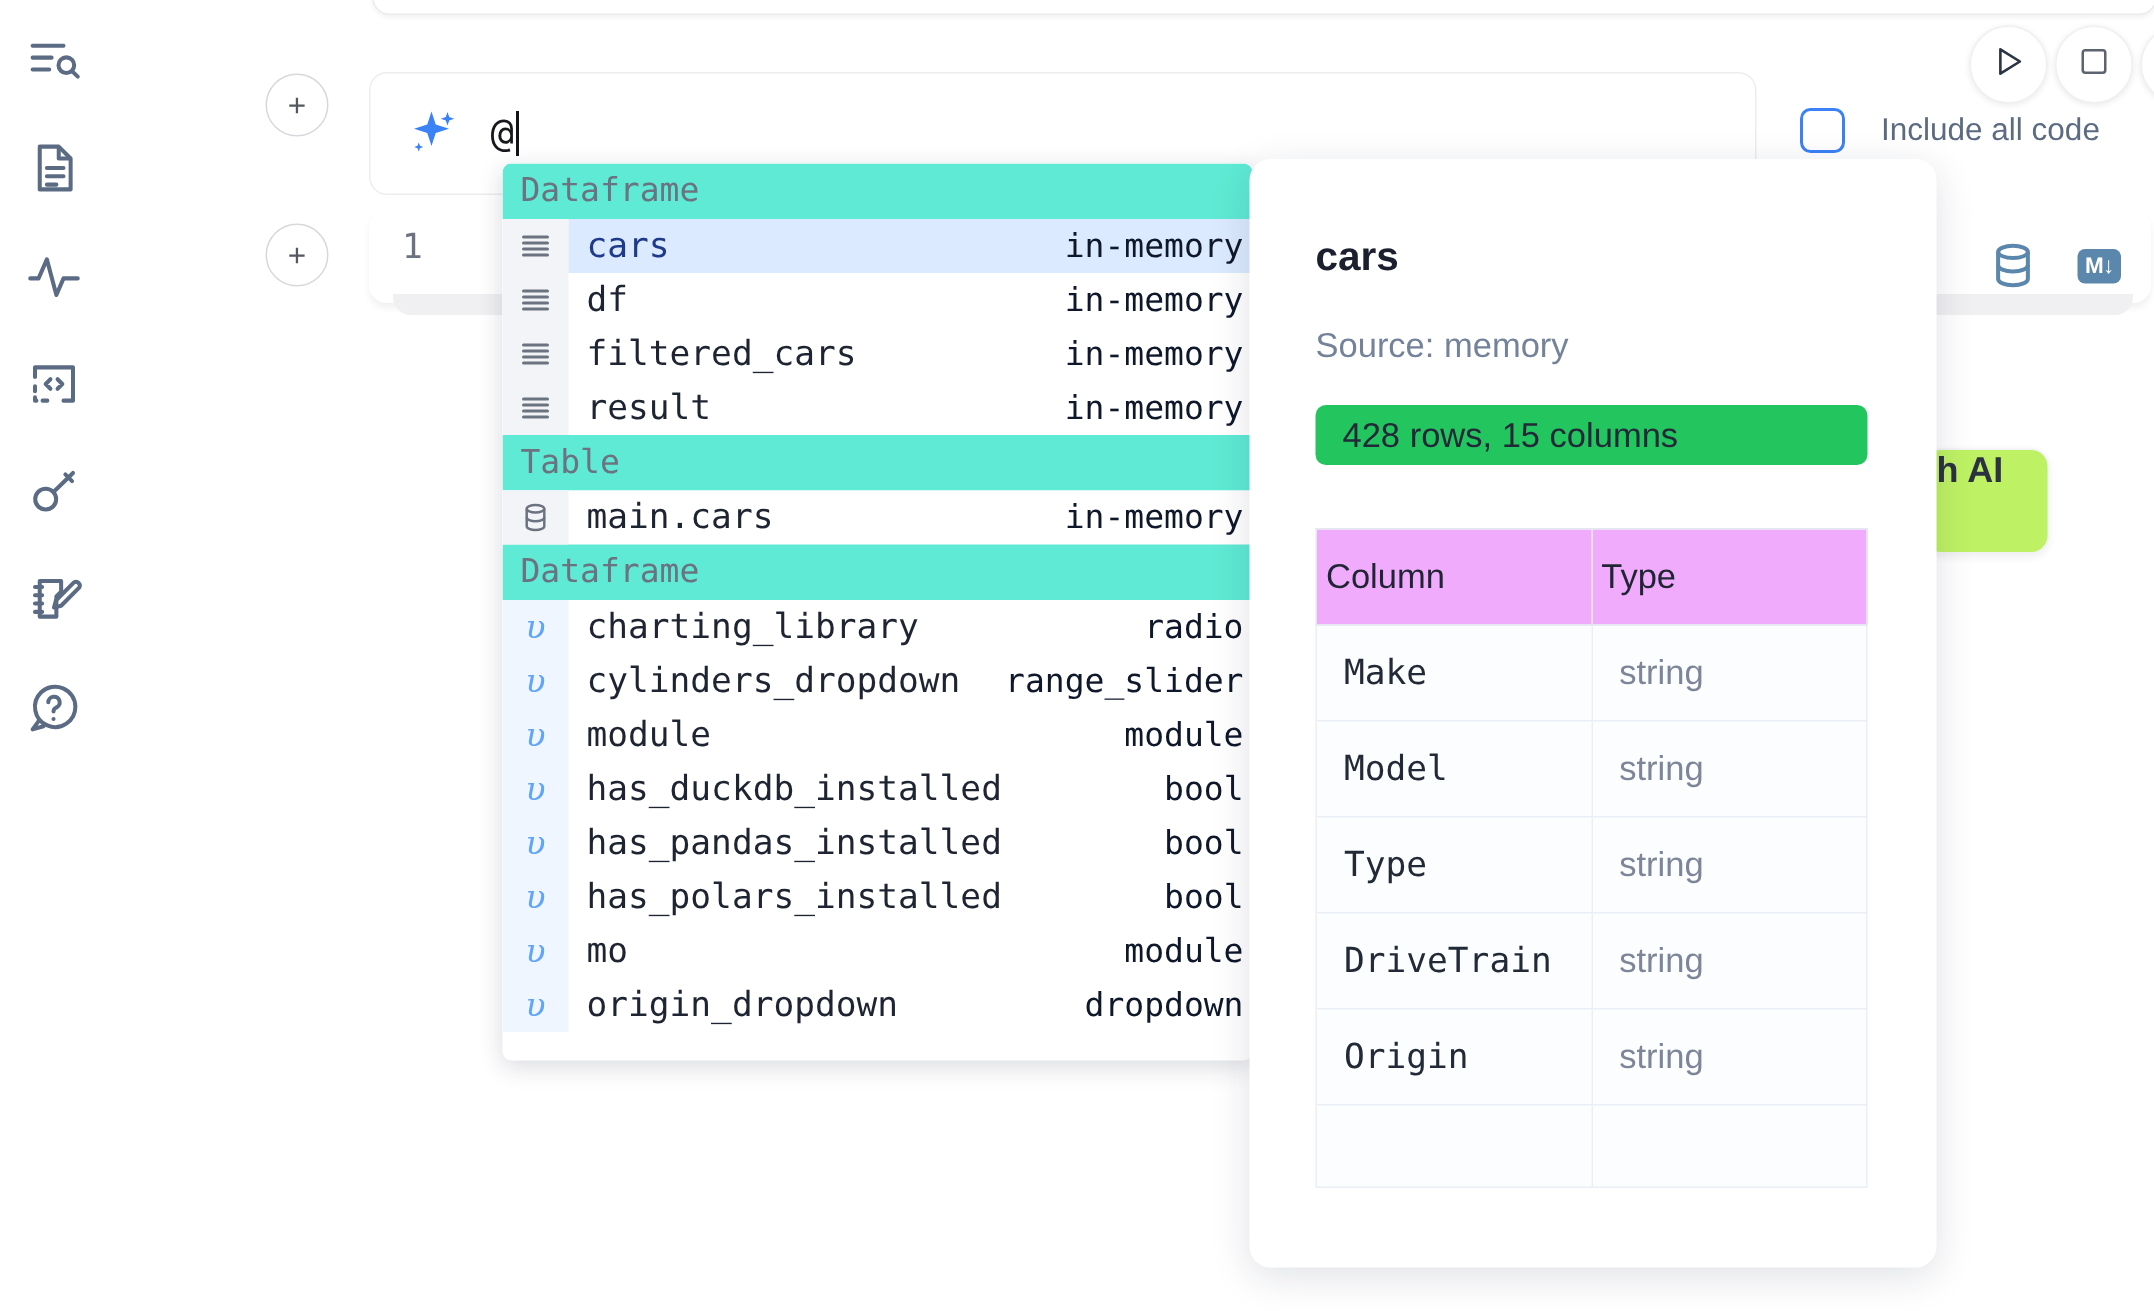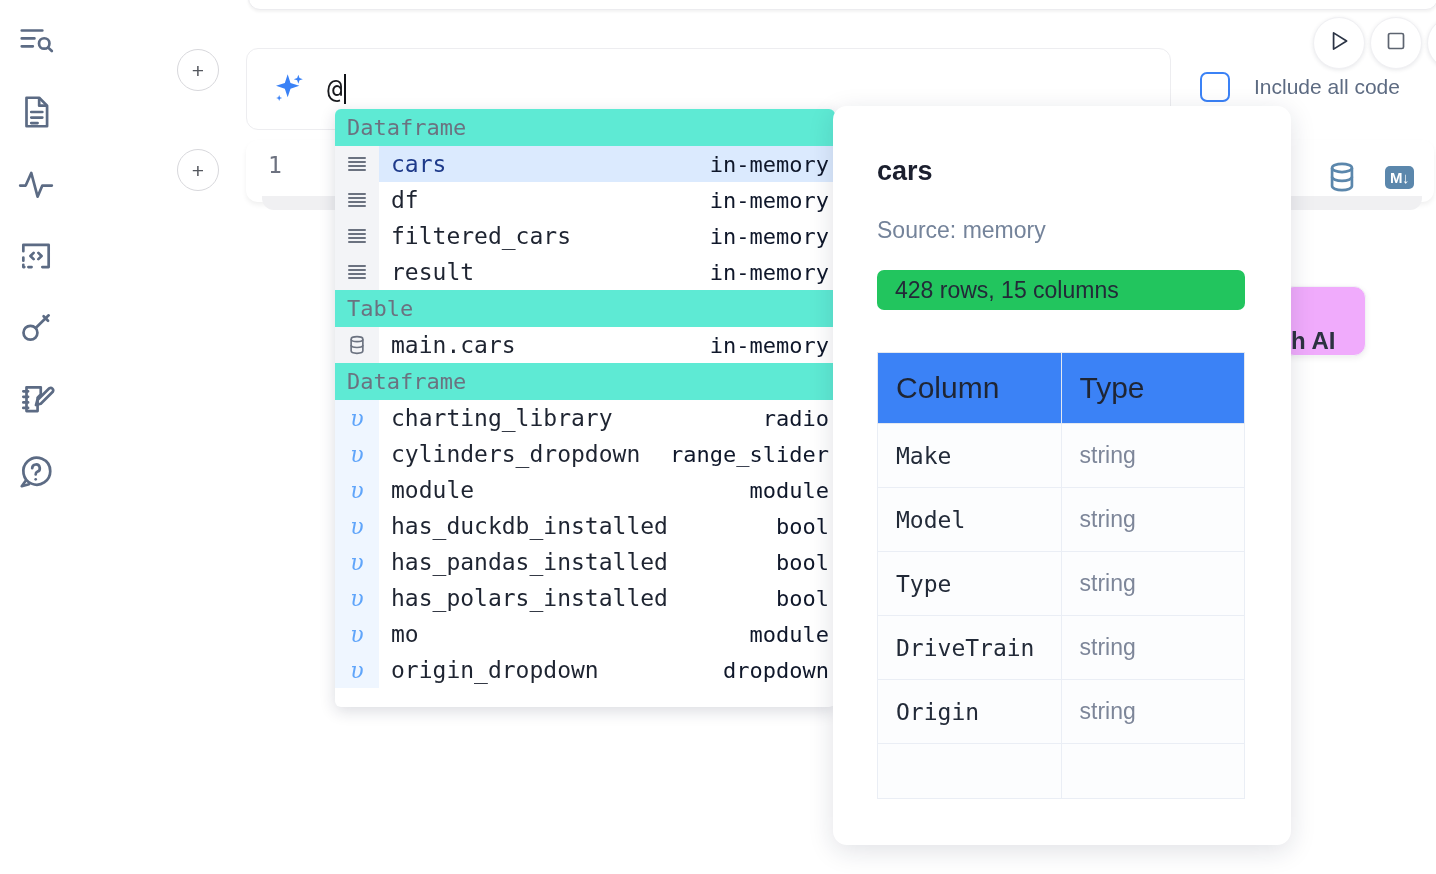--- a/index.html
+++ b/index.html
@@ -100,24 +100,24 @@
   }
   .cell-icon{color:#5b87ac;cursor:pointer;display:flex;}
   #md-badge{
     background:#5b87ac;color:#fff;border-radius:5px;
     font-size:15px;font-weight:bold;padding:3px 5px;
     letter-spacing:-.5px;cursor:pointer;
   }
 
   
   #behind-card{
-    position:absolute;left:1282px;top:286px;width:84px;height:70px;
-    background:#f0abfc;border:1px solid #f2f2f5;border-radius:12px;
+    position:absolute;left:1282px;top:299px;width:84px;height:70px;
+    background:#bef264;border:1px solid #f2f2f5;border-radius:12px;
     box-shadow:0 2px 6px rgba(0,0,0,.07);
-    display:flex;align-items:flex-end;box-sizing:border-box;
+    display:flex;align-items:flex-start;box-sizing:border-box;
   }
   #behind-card span{
     font-size:24px;font-weight:bold;color:#2c3240;
     margin-left:8px;white-space:nowrap;
   }
 
   
   #ac{
     position:absolute;left:335px;top:109px;width:500px;height:598px;
     background:#ffffff;
@@ -163,23 +163,23 @@
     margin:26px 0 0 44px;width:368px;height:40px;
     background:#22c55e;border-radius:7px;
     display:flex;align-items:center;padding-left:18px;
     font-size:23px;color:#232938;box-sizing:border-box;
   }
   #d-table{
     margin:42px 0 0 44px;width:368px;
     border-collapse:collapse;table-layout:fixed;
   }
   #d-table th{
-    background:#3b82f6;border:1px solid #e3e8f0;
-    font-size:30px;font-weight:normal;color:#1f2533;
-    text-align:left;padding:18px 0 18px 18px;
+    background:#f0abfc;border:1px solid #e3e8f0;
+    font-size:23px;font-weight:normal;color:#1f2533;
+    text-align:left;padding:18px 0 18px 6px;
   }
   #d-table td{
     border:1px solid #eaeef5;padding:18px 0 18px 18px;
     background:#fcfdfe;
   }
   .d-col{font-size:23px;color:#222a38;font-family:"DejaVu Sans Mono","Liberation Mono",monospace;}
   .d-type{font-size:23px;color:#7d8699;}
 </style>
 </head>
 <body>

